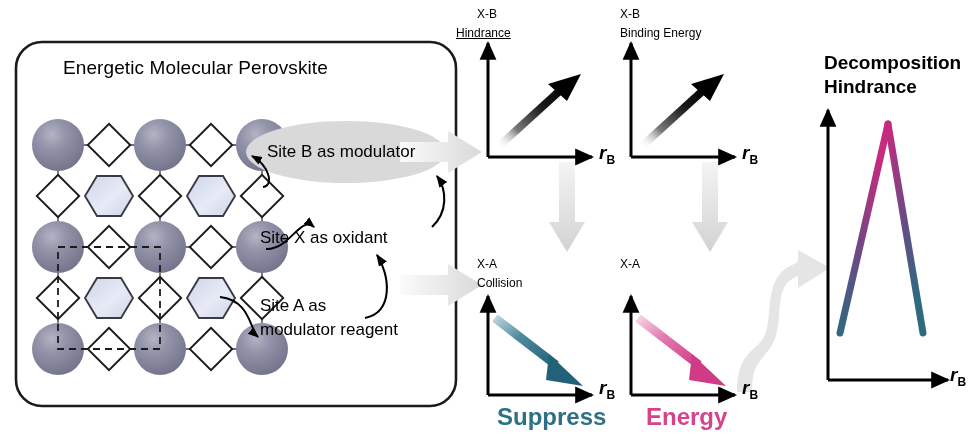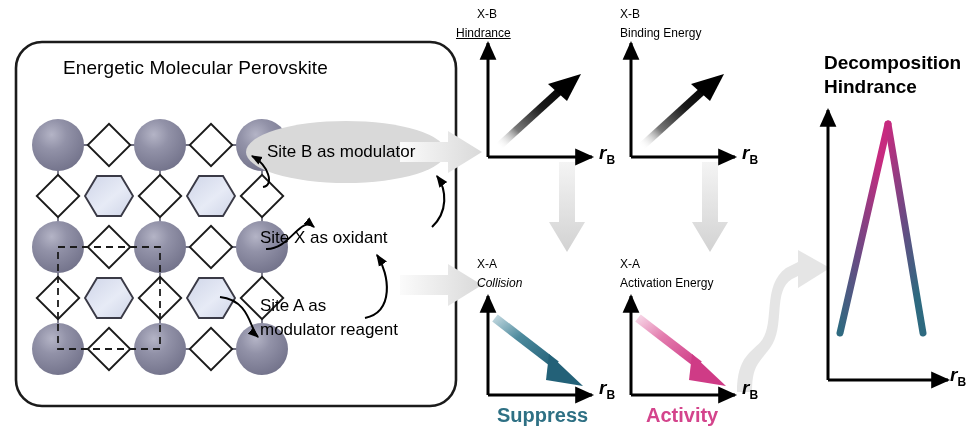--- a/index.html
+++ b/index.html
@@ -9,21 +9,21 @@
   svg.layer{position:absolute;left:0;top:0;width:976px;height:445px;overflow:visible;}
   .txt{position:absolute;white-space:nowrap;line-height:1.12;}
   .panel-title{font-size:19px;letter-spacing:.1px;}
   .abx{font-size:28px;}
   .abx sub{font-size:17px;}
   .site-label{font-size:17px;}
   .axis-title{font-size:12px;line-height:1.15;}
   .axis-title.bold{font-weight:bold;font-size:19px;}
   .rb{font-size:19px;font-style:italic;font-weight:bold;}
   .rb sub{font-style:normal;font-weight:bold;font-size:12px;}
-  .verdict{font-size:20px;font-weight:bold;}
+  .verdict{font-size:24px;font-weight:bold;}
 </style>
 </head>
 <body>
 
 <div class="stage">
 
   <svg class="layer" viewBox="0 0 976 445">
     <defs>
       <radialGradient id="gSphere" cx="38%" cy="30%" r="72%">
         <stop offset="0%" stop-color="#b4b4c6"></stop>
@@ -218,32 +218,31 @@
     <span>r</span><sub>B</sub>
   </div>
 
   <div class="txt axis-title" style="left:620px;top:8px;">X-B</div>
   <div class="txt axis-title" style="left:620px;top:27px;">Binding Energy</div>
   <div class="txt rb" style="left:742px;top:142px;">
     <span>r</span><sub>B</sub>
   </div>
 
   <div class="txt axis-title" style="left:477px;top:258px;">X-A</div>
-  <div class="txt axis-title" style="left:477px;top:277px;font-style:italic;">Collision</div>
+  <div class="txt axis-title" style="left:477px;top:277px;">Collision</div>
   <div class="txt rb" style="left:599px;top:377px;">
     <span>r</span><sub>B</sub>
   </div>
   <div class="txt verdict" style="left:497px;top:404px;color:#2e7084;">Suppress</div>
 
   <div class="txt axis-title" style="left:620px;top:258px;">X-A</div>
-  <div class="txt axis-title" style="left:620px;top:277px;">Activation Energy</div>
   <div class="txt rb" style="left:742px;top:377px;">
     <span>r</span><sub>B</sub>
   </div>
-  <div class="txt verdict" style="left:646px;top:404px;color:#d4448c;">Activity</div>
+  <div class="txt verdict" style="left:646px;top:404px;color:#d4448c;">Energy</div>
 
   <div class="txt axis-title bold" style="left:824px;top:52px;">Decomposition</div>
   <div class="txt axis-title bold" style="left:824px;top:76px;">Hindrance</div>
   <div class="txt rb" style="left:950px;top:364px;">
     <span>r</span><sub>B</sub>
   </div>
 
 </div>
 
 </body></html>

